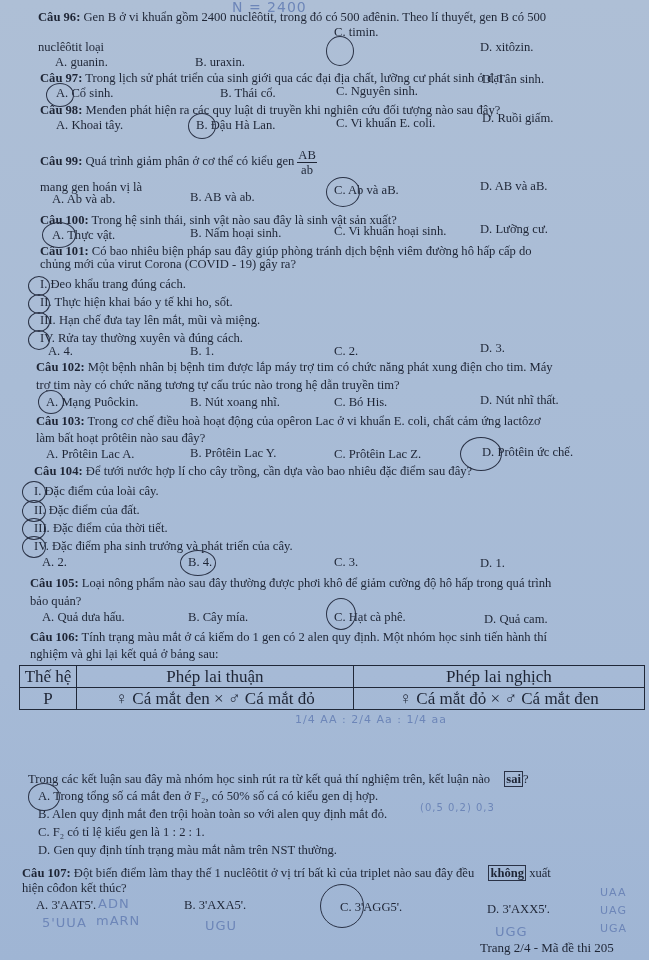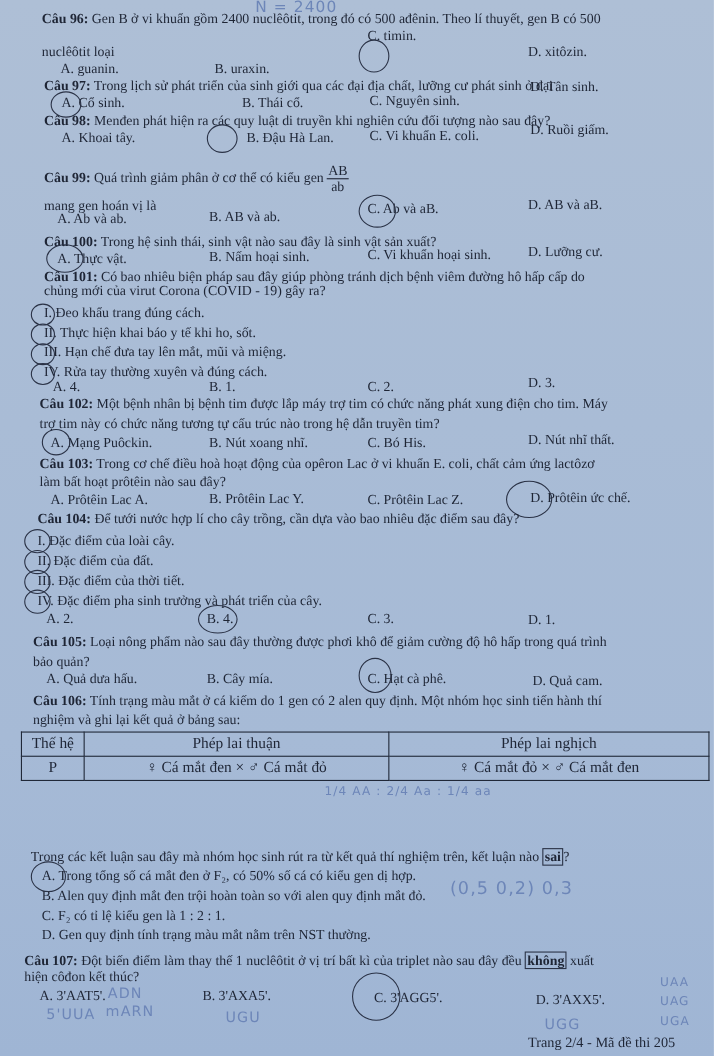--- a/index.html
+++ b/index.html
@@ -6,26 +6,26 @@
   body{
     width:649px;height:960px;overflow:hidden;position:relative;
     background:linear-gradient(180deg,#aebfd6 0%,#a9bcd6 40%,#a6bad6 70%,#9fb5d4 100%);
     font-family:"Liberation Serif","DejaVu Serif",serif;
     color:#1e2535;font-size:12.6px;line-height:15px;
   }
   .ab{position:absolute;white-space:nowrap;}
   b{font-weight:bold;}
   .hw{position:absolute;font-family:"DejaVu Sans",sans-serif;color:#6d86b8;font-size:13px;letter-spacing:1px;}
   .circ{position:absolute;border:1.3px solid #2a3246;border-radius:50%;}
-  table.exp{position:absolute;left:19px;top:665px;width:626px;border-collapse:collapse;font-size:14px;}
+  table.exp{position:absolute;left:19px;top:665px;width:626px;border-collapse:collapse;font-size:17px;}
   table.exp td{border:1.3px solid #202838;text-align:center;height:21px;padding:0 3px;white-space:nowrap;}
   .frac{display:inline-block;vertical-align:middle;text-align:center;line-height:14px;margin:0 3px;}
   .frac .n{display:block;border-bottom:1px solid #1e2535;padding:0 1px;}
   .frac .d{display:block;}
-  .box{border:1.2px solid #2a3246;padding:0 1px;}
+  .box{border:1.2px solid #2a3246;padding:0 1px;margin-left:11px;}
 </style>
 </head>
 <body>
 
 <div class="hw" style="left:232px;top:0px;font-size:14px;">N = 2400</div>
 
 <div class="ab" style="left:38px;top:10px;"><b>Câu 96:</b> <span>Gen B ở vi khuẩn gồm 2400 nuclêôtit, trong đó có 500 ađênin. Theo lí thuyết, gen B có 500</span></div>
 <div class="ab" style="left:38px;top:40px;">nuclêôtit loại</div>
 <div class="ab" style="left:55px;top:55px;">A. guanin.</div>
 <div class="ab" style="left:195px;top:55px;">B. uraxin.</div>
@@ -35,21 +35,21 @@
 
 <div class="ab" style="left:40px;top:71px;"><b>Câu 97:</b> <span>Trong lịch sử phát triển của sinh giới qua các đại địa chất, lưỡng cư phát sinh ở đại</span></div>
 <div class="ab" style="left:56px;top:86px;">A. Cổ sinh.</div>
 <div class="ab" style="left:196px;top:86px;margin-left:24px;">B. Thái cổ.</div>
 <div class="ab" style="left:336px;top:84px;">C. Nguyên sinh.</div>
 <div class="ab" style="left:482px;top:72px;">D. Tân sinh.</div>
 <div class="circ" style="left:46px;top:83px;width:26px;height:22px;"></div>
 
 <div class="ab" style="left:40px;top:103px;"><b>Câu 98:</b> <span>Menđen phát hiện ra các quy luật di truyền khi nghiên cứu đối tượng nào sau đây?</span></div>
 <div class="ab" style="left:56px;top:118px;">A. Khoai tây.</div>
-<div class="ab" style="left:196px;top:118px;margin-left:28px;">B. Đậu Hà Lan.</div>
+<div class="ab" style="left:196px;top:118px;">B. Đậu Hà Lan.</div>
 <div class="ab" style="left:336px;top:116px;">C. Vi khuẩn E. coli.</div>
 <div class="ab" style="left:482px;top:111px;">D. Ruồi giấm.</div>
 <div class="circ" style="left:188px;top:113px;width:26px;height:24px;"></div>
 
 <div class="ab" style="left:40px;top:148px;"><b>Câu 99:</b> <span>Quá trình giảm phân ở cơ thể có kiểu gen</span><span class="frac"><span class="n">AB</span><span class="d">ab</span></span></div>
 <div class="ab" style="left:40px;top:180px;">mang gen hoán vị là</div>
 <div class="ab" style="left:52px;top:192px;">A. Ab và ab.</div>
 <div class="ab" style="left:190px;top:190px;">B. AB và ab.</div>
 <div class="ab" style="left:334px;top:183px;">C. Ab và aB.</div>
 <div class="ab" style="left:480px;top:179px;">D. AB và aB.</div>
@@ -134,21 +134,21 @@
 </tbody>
   </table>
 <div class="hw" style="left:295px;top:712px;font-size:11px;">1/4 AA : 2/4 Aa : 1/4 aa</div>
 
 <div class="ab" style="left:28px;top:772px;"><span>Trong các kết luận sau đây mà nhóm học sinh rút ra từ kết quả thí nghiệm trên, kết luận nào</span> <b class="box">sai</b><span>?</span></div>
 <div class="ab" style="left:38px;top:789px;">A. Trong tổng số cá mắt đen ở F₂, có 50% số cá có kiểu gen dị hợp.</div>
 <div class="ab" style="left:38px;top:807px;">B. Alen quy định mắt đen trội hoàn toàn so với alen quy định mắt đỏ.</div>
 <div class="ab" style="left:38px;top:825px;">C. F₂ có tỉ lệ kiểu gen là 1 : 2 : 1.</div>
 <div class="ab" style="left:38px;top:843px;">D. Gen quy định tính trạng màu mắt nằm trên NST thường.</div>
 <div class="circ" style="left:28px;top:783px;width:30px;height:26px;"></div>
-<div class="hw" style="left:409px;top:800px;font-size:16px;">(0,5  0,2) 0,3</div>
+<div class="hw" style="left:420px;top:800px;font-size:10px;">(0,5  0,2) 0,3</div>
 
 <div class="ab" style="left:22px;top:866px;"><b>Câu 107:</b> <span>Đột biến điểm làm thay thế 1 nuclêôtit ở vị trí bất kì của triplet nào sau đây đều</span> <b class="box">không</b> <span>xuất</span></div>
 <div class="ab" style="left:22px;top:881px;">hiện côđon kết thúc?</div>
 <div class="ab" style="left:36px;top:898px;">A. 3'AAT5'.</div>
 <div class="ab" style="left:184px;top:898px;">B. 3'AXA5'.</div>
 <div class="ab" style="left:340px;top:900px;">C. 3'AGG5'.</div>
 <div class="ab" style="left:487px;top:902px;">D. 3'AXX5'.</div>
 <div class="circ" style="left:320px;top:884px;width:42px;height:42px;"></div>
 
 <div class="hw" style="left:98px;top:896px;">ADN</div>

